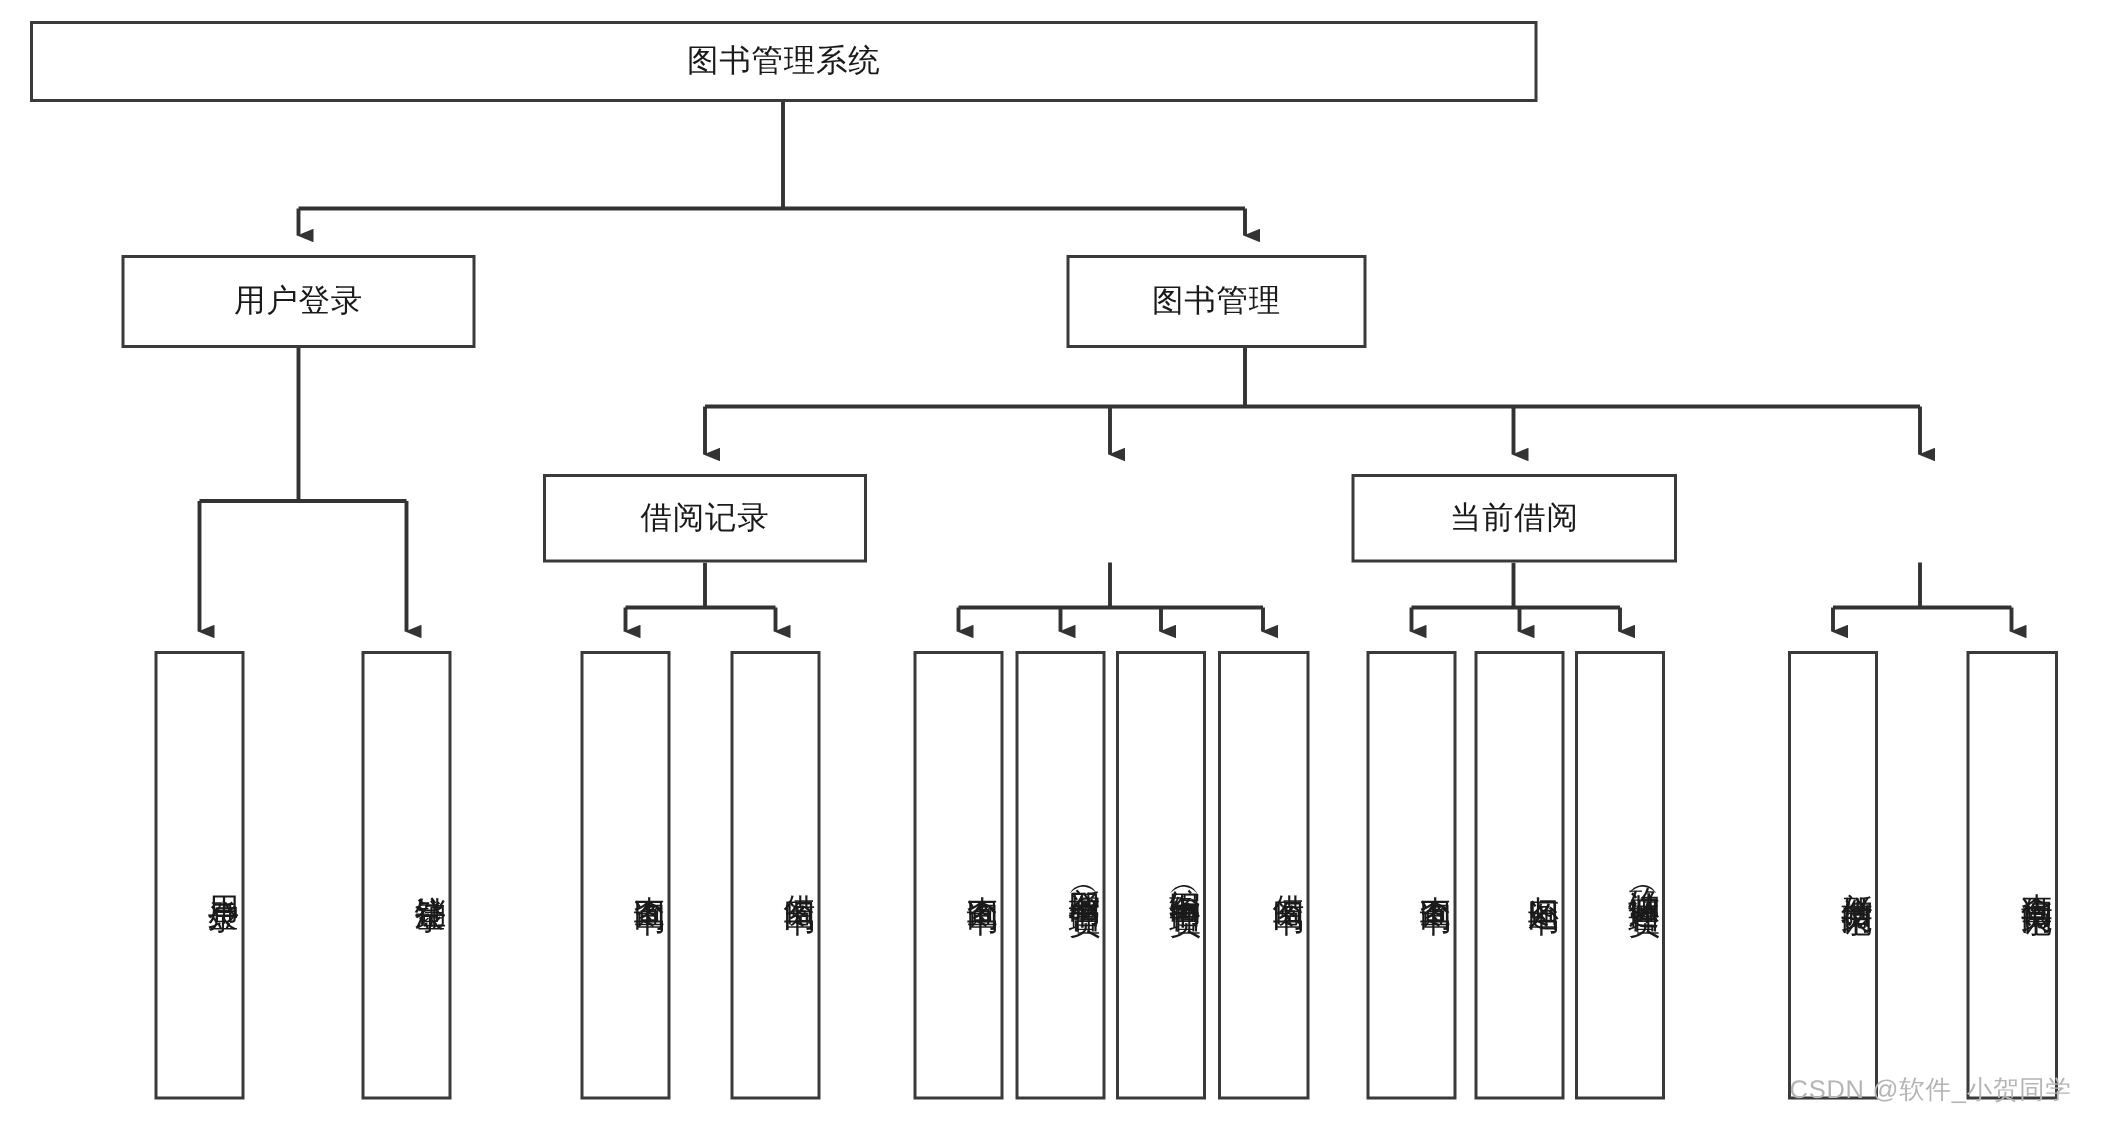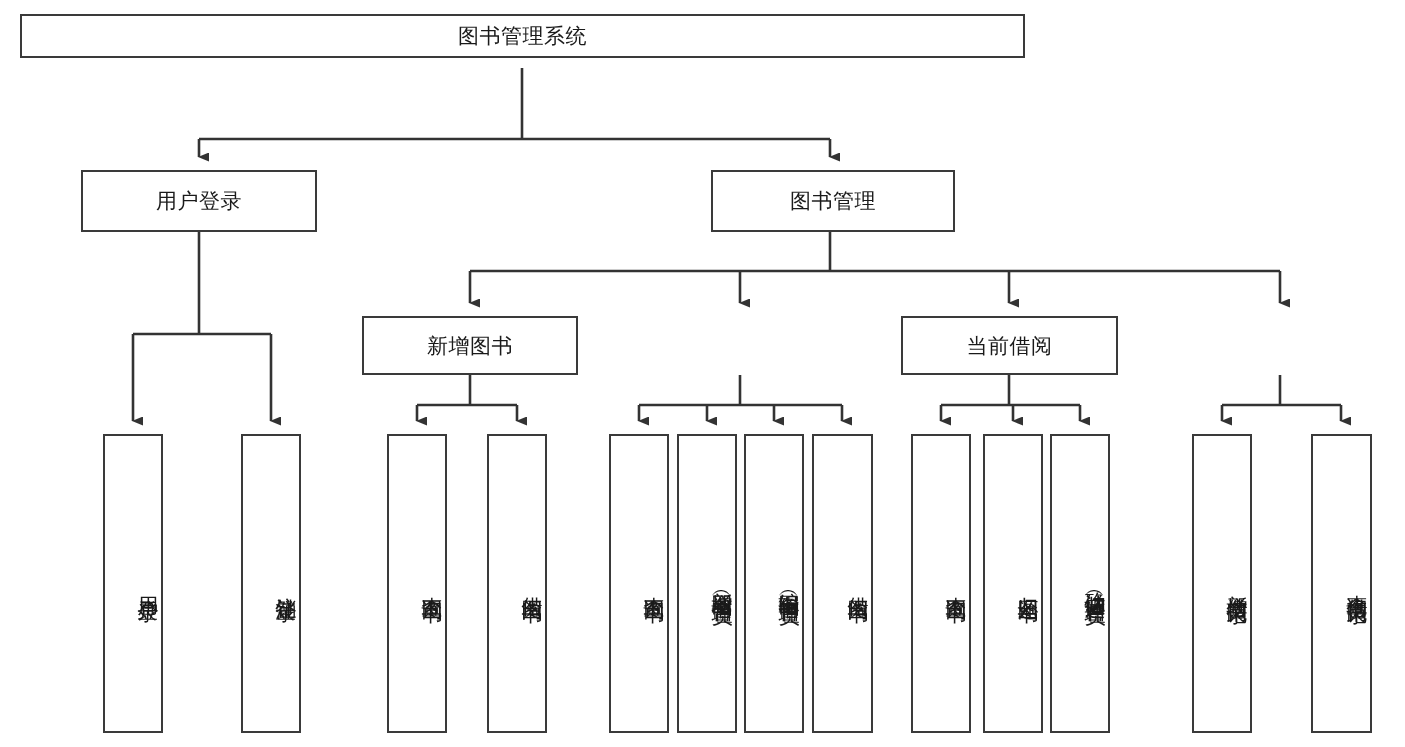--- a/index.html
+++ b/index.html
@@ -119,35 +119,35 @@
       <path d="M1013,405 L1013,421" marker-end="url(#arrowhead)"></path>
       <path d="M1080,405 L1080,421" marker-end="url(#arrowhead)"></path>
 
       <path d="M1280,375 L1280,405"></path>
       <path d="M1222,405 L1341,405"></path>
       <path d="M1222,405 L1222,421" marker-end="url(#arrowhead)"></path>
       <path d="M1341,405 L1341,421" marker-end="url(#arrowhead)"></path>
     </g>
   </svg>
 
-  <div class="node horiz" style="left:20px; top:14px; width:1005px; height:44px;">
+  <div class="node horiz" style="left:20px; top:14px; width:1005px; height:54px;">
     <span class="node-label">图书管理系统</span>
   </div>
 
   <div class="node horiz" style="left:81px; top:170px; width:236px; height:62px;">
     <span class="node-label">用户登录</span>
   </div>
-  <div class="node horiz" style="left:711px; top:170px; width:244px; height:62px;">
+  <div class="node horiz" style="left:711px; top:170px; width:200px; height:62px;">
     <span class="node-label">图书管理</span>
   </div>
 
   <div class="node horiz" style="left:362px; top:316px; width:216px; height:59px;">
-    <span class="node-label">新增图书</span>
+    <span class="node-label">借阅记录</span>
   </div>
-  <div class="node horiz" style="left:901px; top:316px; width:217px; height:59px;">
+  <div class="node horiz" style="left:901px; top:316px; width:217px; height:59px;font-family:Liberation Serif, serif;">
     <span class="node-label">当前借阅</span>
   </div>
 
   <div class="node vert" style="left:103px; top:434px; width:60px; height:299px;">
     <span class="node-label">用户登录</span>
   </div>
   <div class="node vert" style="left:241px; top:434px; width:60px; height:299px;">
     <span class="node-label">注销登录</span>
   </div>
 
@@ -181,14 +181,15 @@
     <span class="node-label">确认归还（管理员）</span>
   </div>
 
   <div class="node vert" style="left:1192px; top:434px; width:60px; height:299px;">
     <span class="node-label">新增借阅记录</span>
   </div>
   <div class="node vert" style="left:1311px; top:434px; width:61px; height:299px;">
     <span class="node-label">查询借阅记录</span>
   </div>
 
+  <div class="watermark" style="left:1193px; top:715px;">CSDN @软件_小贺同学</div>
 
 </div>
 
 </body></html>

